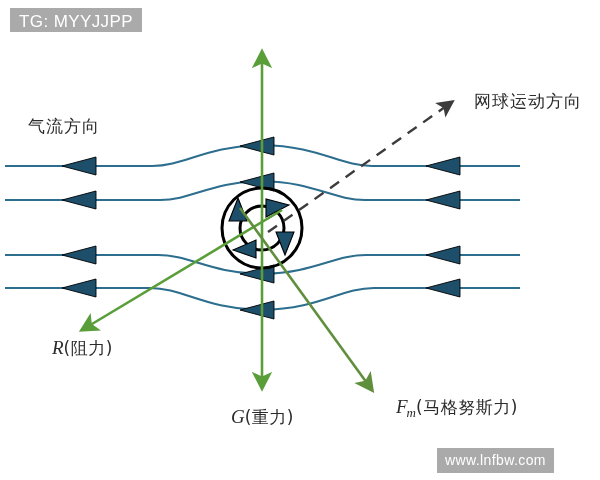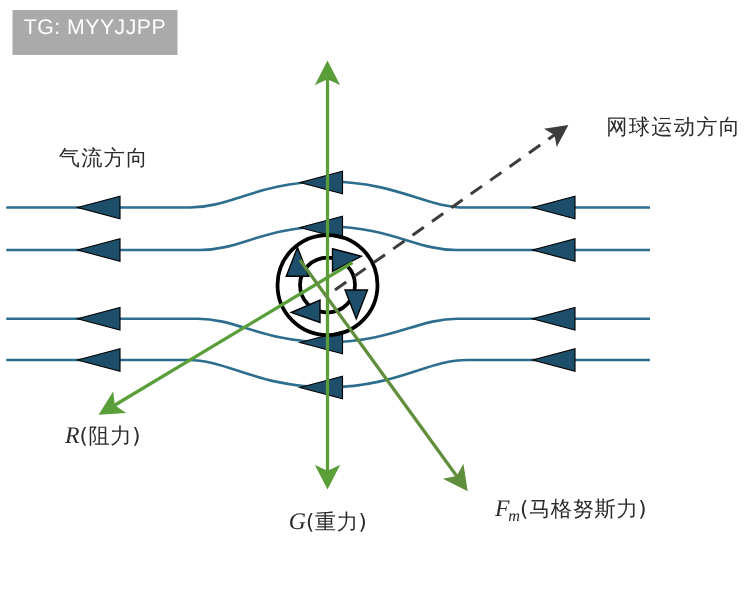--- a/index.html
+++ b/index.html
@@ -26,21 +26,21 @@
     position: absolute;
     background: #aaaaaa;
     color: #ffffff;
     font-family: "Liberation Sans", "DejaVu Sans", sans-serif;
     letter-spacing: 0.4px;
     white-space: nowrap;
   }
   #wm-top {
     left: 10px;
     top: 8px;
-    padding: 4px 9px 12px 9px;
+    padding: 4px 9px 0 9px;
     font-size: 17px;
     line-height: 20px;
   }
   #wm-bottom {
     left: 437px;
     top: 448px;
     padding: 3px 8px 4px 8px;
     font-size: 14px;
     line-height: 18px;
   }
@@ -67,22 +67,22 @@
     font-family: "Liberation Serif", "DejaVu Serif", serif;
     font-style: italic;
     font-size: 13px;
     vertical-align: sub;
     margin-left: -1px;
   }
   .lbl-force .paren {
     font-size: 17px;
     letter-spacing: 0.5px;
   }
-  #label-airflow { left: 47px; top: 115px; }
-  #label-motion  { left: 485px; top: 90px; }
+  #label-airflow { left: 28px; top: 115px; }
+  #label-motion  { left: 474px; top: 90px; }
   #label-f1      { left: 272px; top: 42px; }
   #label-r       { left: 52px; top: 337px; }
   #label-g       { left: 231px; top: 406px; }
   #label-fm      { left: 352px; top: 396px; margin-left: 44px; }
 </style>
 </head>
 <body>
 
 <div id="stage">
 
@@ -160,14 +160,15 @@
 
 
   <div class="lbl lbl-force" id="label-g"><span class="sym">G</span><span class="paren">(重力)</span></div>
 
   <div class="lbl lbl-force" id="label-r"><span class="sym">R</span><span class="paren">(阻力)</span></div>
 
   <div class="lbl lbl-force" id="label-fm"><span class="sym">F</span><span class="sub">m</span><span class="paren">(马格努斯力)</span></div>
 
   <div class="wm" id="wm-top">TG: MYYJJPP</div>
 
+  <div class="wm" id="wm-bottom">www.lnfbw.com</div>
 
 </div>
 
 </body></html>

